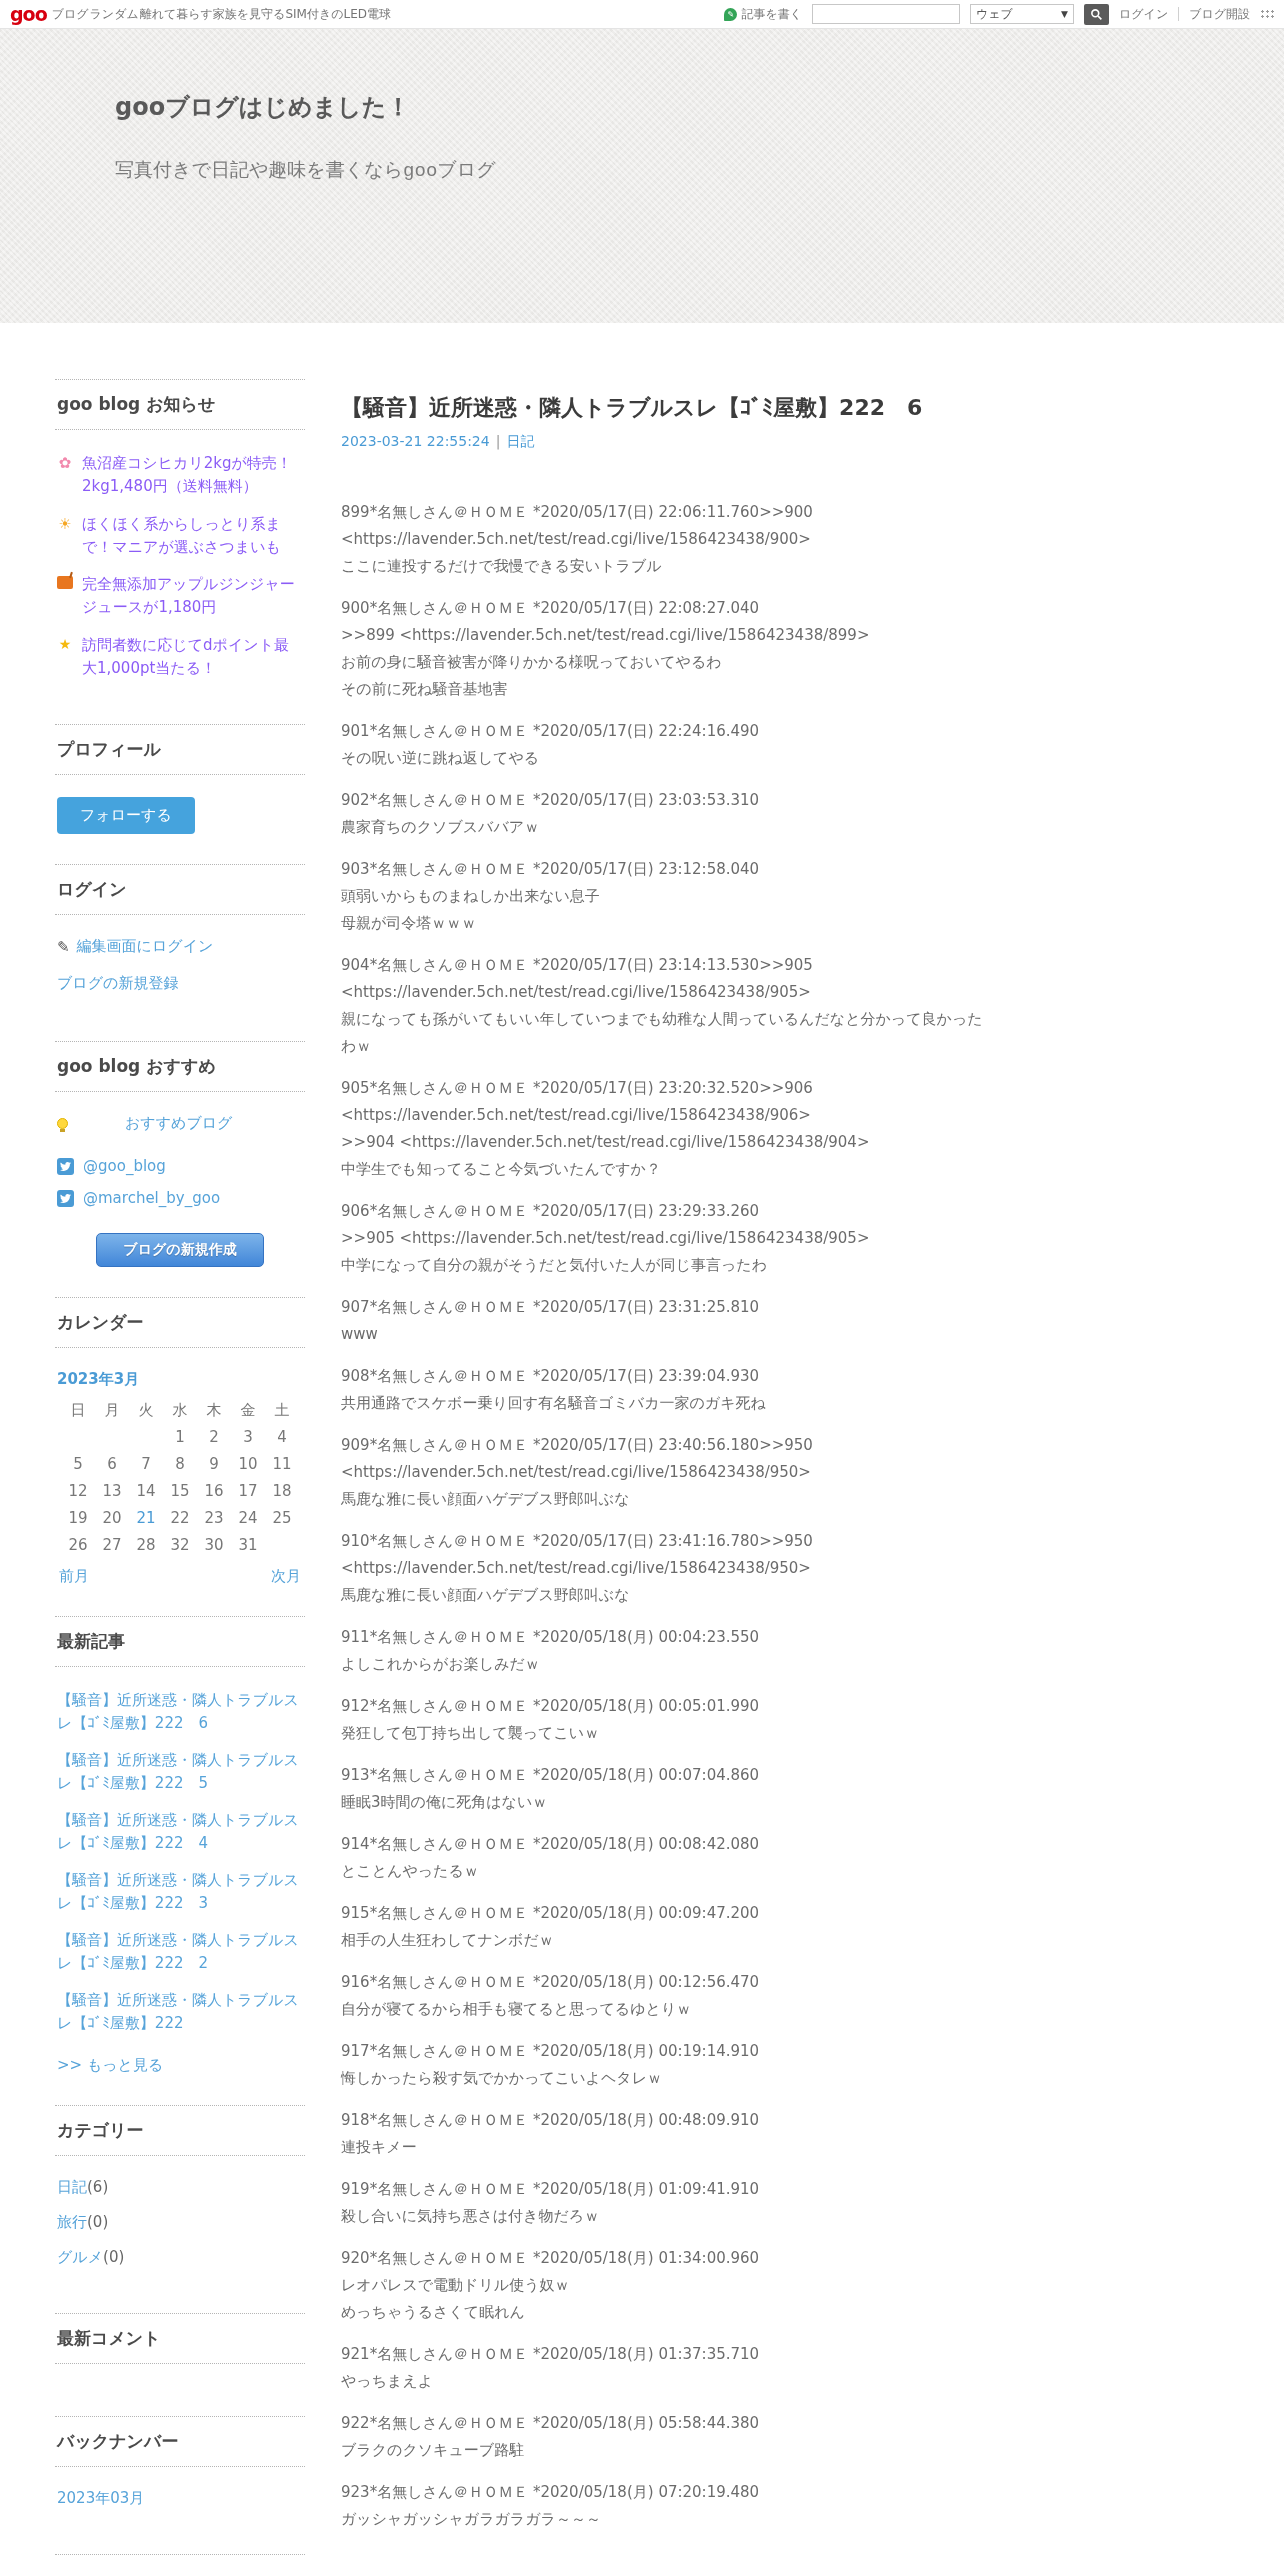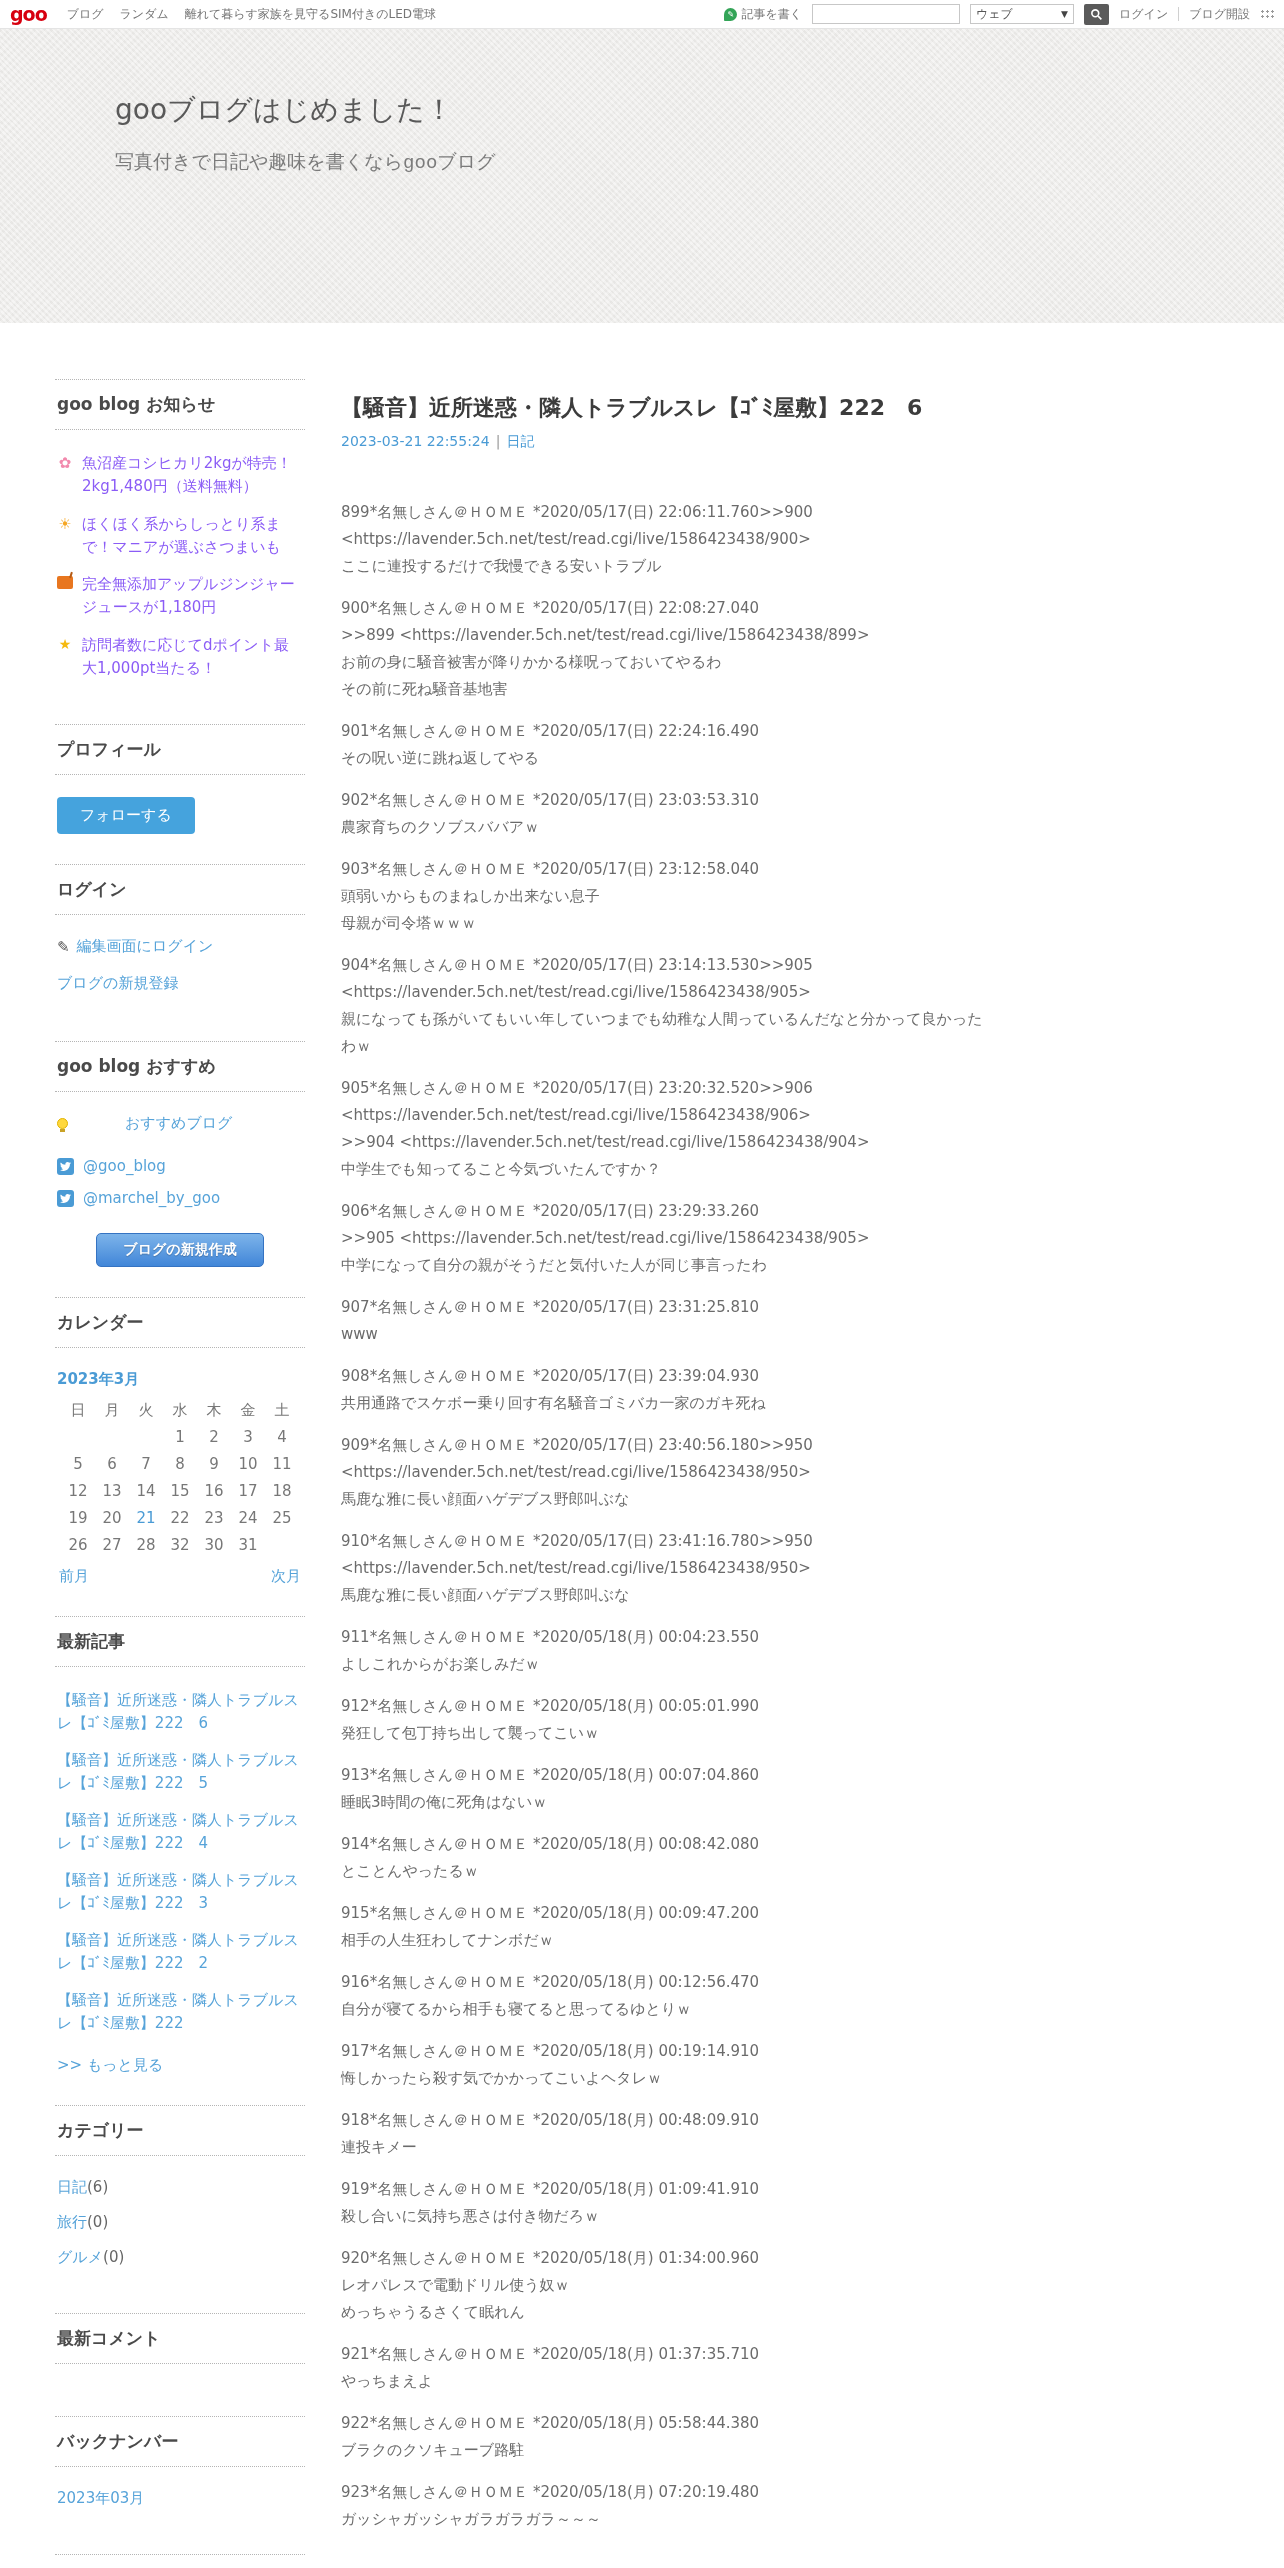--- a/index.html
+++ b/index.html
@@ -7,21 +7,21 @@
   body {
     width:1284px; height:2568px; overflow:hidden;
     background:#ffffff;
     font-family:"DejaVu Sans","Liberation Sans",sans-serif;
     color:#666;
   }
 
   
   .topbar {
     height:29px; background:#fff; border-bottom:1px solid #e4e4e4;
-    display:flex; align-items:center; padding:0 10px; gap:16px;
+    display:flex; align-items:center; padding:0 10px; gap:1px;
     font-size:12px; color:#757575; white-space:nowrap;
   }
   .logo { color:#d7000f; font-weight:bold; font-size:19px; letter-spacing:-1px; margin-right:4px; cursor:pointer; }
   .topnav-link { color:#757575; cursor:pointer; }
   .topbar-right { margin-left:auto; display:flex; align-items:center; gap:10px; }
   .write-ic {
     width:13px; height:13px; background:#33a457; border-radius:7px 7px 7px 1px;
     display:inline-flex; align-items:center; justify-content:center;
     color:#fff; font-size:8px; margin-right:4px;
   }
@@ -48,21 +48,21 @@
   }
 
   
   .banner {
     height:294px; background:#edecea;
     background-image:
       repeating-linear-gradient(45deg, rgba(255,255,255,.35) 0 2px, rgba(0,0,0,0.012) 2px 4px),
       repeating-linear-gradient(-45deg, rgba(255,255,255,.2) 0 3px, rgba(0,0,0,0.01) 3px 6px);
     padding:62px 0 0 115px;
   }
-  .banner-title { font-size:28px; color:#595959; margin:0 0 20px; font-weight:normal; }
+  .banner-title { font-size:24px; color:#595959; margin:0 0 34px; font-weight:bold; }
   .banner-sub { font-size:19px; color:#7b7b7b;font-family:Liberation Mono, monospace; }
 
   
   .container { display:flex; padding-left:55px; margin-top:56px; align-items:flex-start; }
   .sidebar { width:250px; margin-right:36px; flex:none; }
   .main { width:648px; flex:none; padding-top:14px; }
 
   
   .module h3 {
     margin:0; padding:13px 2px; font-size:17px; color:#4a4a4a; font-weight:bold;

